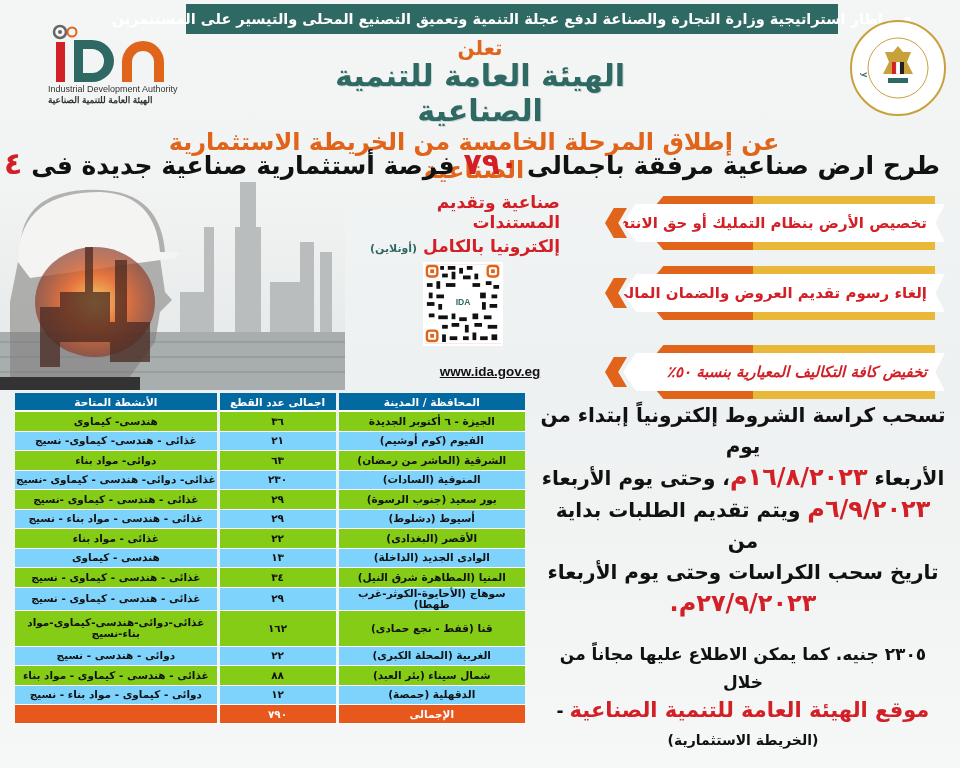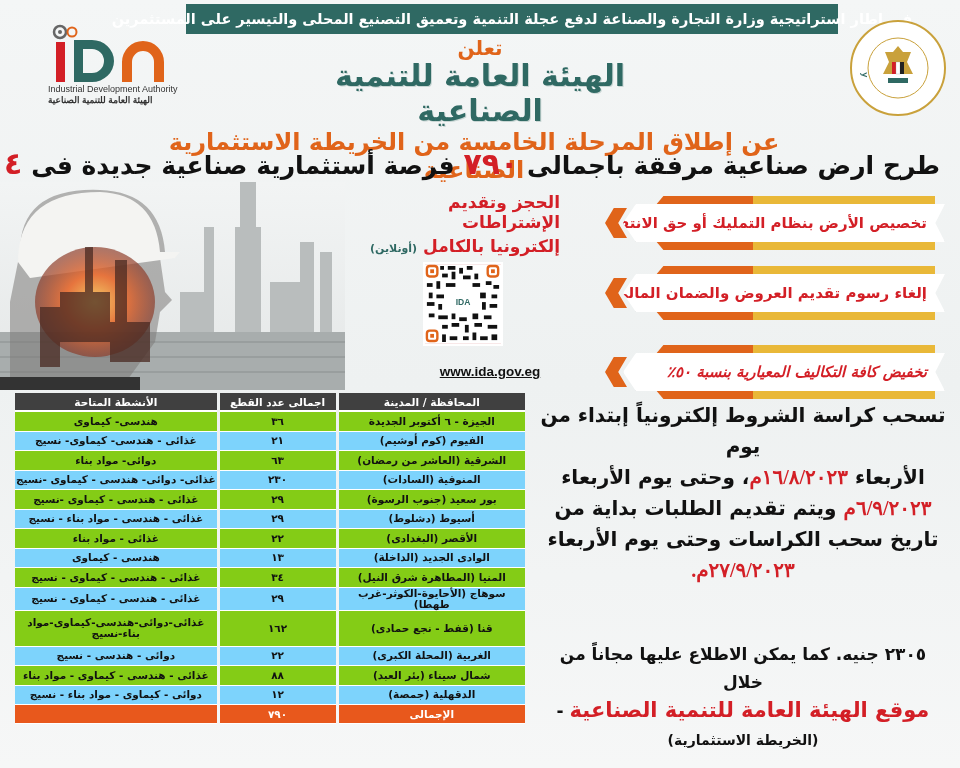--- a/index.html
+++ b/index.html
@@ -57,31 +57,31 @@
   .ribbon .back-bot { position: absolute; left: 50px; bottom: -4px; width: 280px; height: 10px; background: linear-gradient(90deg, #e0641a 0%, #e0641a 35%, #e9b838 35%, #e9b838 100%); clip-path: polygon(0 0, 100% 0, 100% 100%, 3% 100%); }
   .ribbon .face { position: absolute; left: 18px; top: 4px; width: 322px; height: 38px; background: #fff; clip-path: polygon(4% 0, 100% 0, 97% 50%, 100% 100%, 4% 100%, 0 50%); box-shadow: 0 2px 4px rgba(0,0,0,0.2); display: flex; align-items: center; justify-content: flex-start; padding-right: 18px; color: #d31f26; font-weight: bold; font-size: 15px; white-space: nowrap; }
   .ribbon .chev { position: absolute; left: 0; top: 8px; width: 22px; height: 30px; background: #e0641a; clip-path: polygon(40% 0, 100% 0, 60% 50%, 100% 100%, 40% 100%, 0 50%); }
   .r1 { top: 200px; }
   .r2 { top: 270px; }
   .r3 { top: 349px; font-style: italic; }
 
   
   .table-wrap { left: 12px; top: 393px; width: 516px; direction: rtl; }
   table { width: 100%; border-collapse: separate; border-spacing: 3px 0; table-layout: fixed; }
-  th { background: #404040; color: #fff; font-weight: bold; font-size: 10.5px; height: 19px; text-align: center; border-bottom: 2px solid #fff; }
+  th { background: #0369a1; color: #fff; font-weight: bold; font-size: 10.5px; height: 19px; text-align: center; border-bottom: 2px solid #fff; }
   td { font-weight: bold; font-size: 10.5px; color: #111; height: 19.5px; text-align: center; border-bottom: 1px solid #fff; line-height: 11px; }
   tr.odd td { background: #84cc16; }
   tr.even td { background: #7dd3fc; }
   tr.tall td { height: 36px; }
   tr.total td { background: #e8581c; color: #fff; height: 19px; }
   col.c1 { width: 37%; } col.c2 { width: 23%; } col.c3 { width: 40%; }
 
   
   .para { left: 538px; top: 400px; width: 410px; text-align: center; color: #111; font-weight: bold; font-size: 20px; line-height: 31px; }
-  .para .red { color: #d31f26; font-size: 20px; font-family: Liberation Serif, serif; }
+  .para .red { color: #d31f26; font-size: 24px; }
   .para2 { left: 538px; top: 612px; width: 410px; text-align: center; color: #111; font-weight: bold; font-size: 17px; line-height: 28px; }
   .para2 .red { color: #d31f26; font-size: 21px; }
   .para2 .small { font-size: 14px; }
 </style>
 </head>
 <body>
 
 <div class="abs top-strip">فى اطار استراتيجية وزارة التجارة والصناعة لدفع عجلة التنمية وتعميق التصنيع المحلى والتيسير على المستثمرين</div>
 
 <div class="abs ida-logo">
@@ -164,21 +164,21 @@
       <rect x="85" y="65" width="8" height="80"></rect>
       <rect x="115" y="78" width="12" height="70"></rect>
       <rect x="60" y="110" width="50" height="50"></rect>
       <rect x="40" y="125" width="20" height="60"></rect>
       <rect x="110" y="140" width="40" height="40"></rect>
     </g>
     <rect x="0" y="195" width="140" height="13" fill="#333"></rect>
   </svg>
 </div>
 
-<div class="abs booking1">الحجز وتقديم الإشتراطات</div>
+<div class="abs booking1">صناعية وتقديم المستندات</div>
 <div class="abs booking2">
   <span>إلكترونيا بالكامل</span>
   <span class="online">(أونلاين)</span>
 </div>
 
 <div class="abs qr">
   <svg viewBox="0 0 80 84" width="76" height="80">
     <rect width="80" height="84" fill="#fff"></rect>
     <g fill="#111">
       <rect x="16" y="2" width="4" height="4"></rect>

